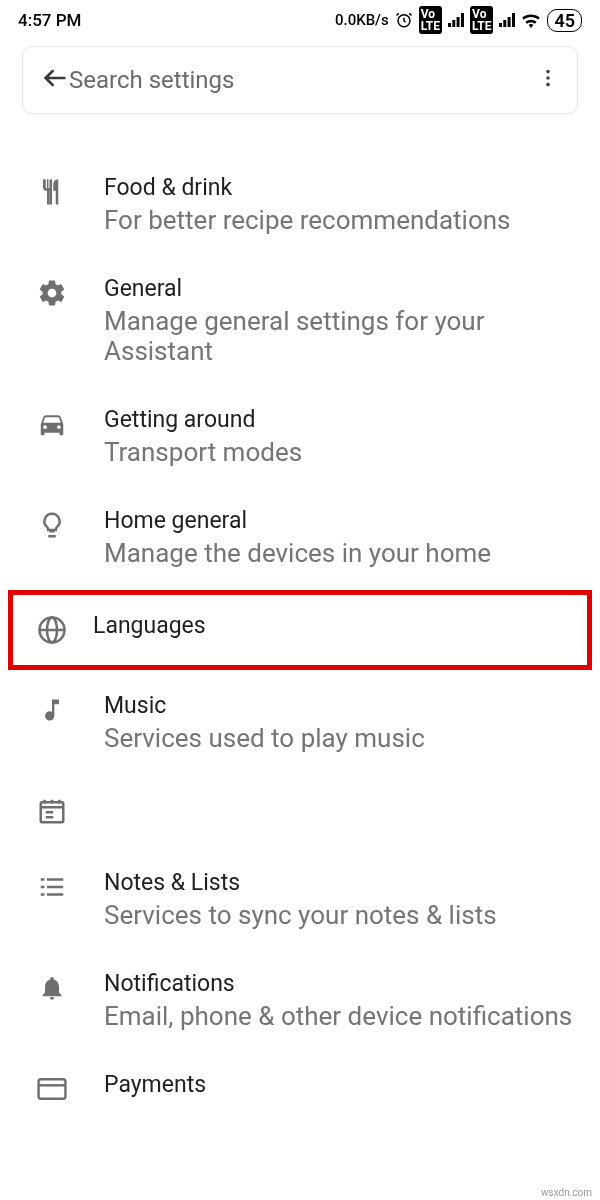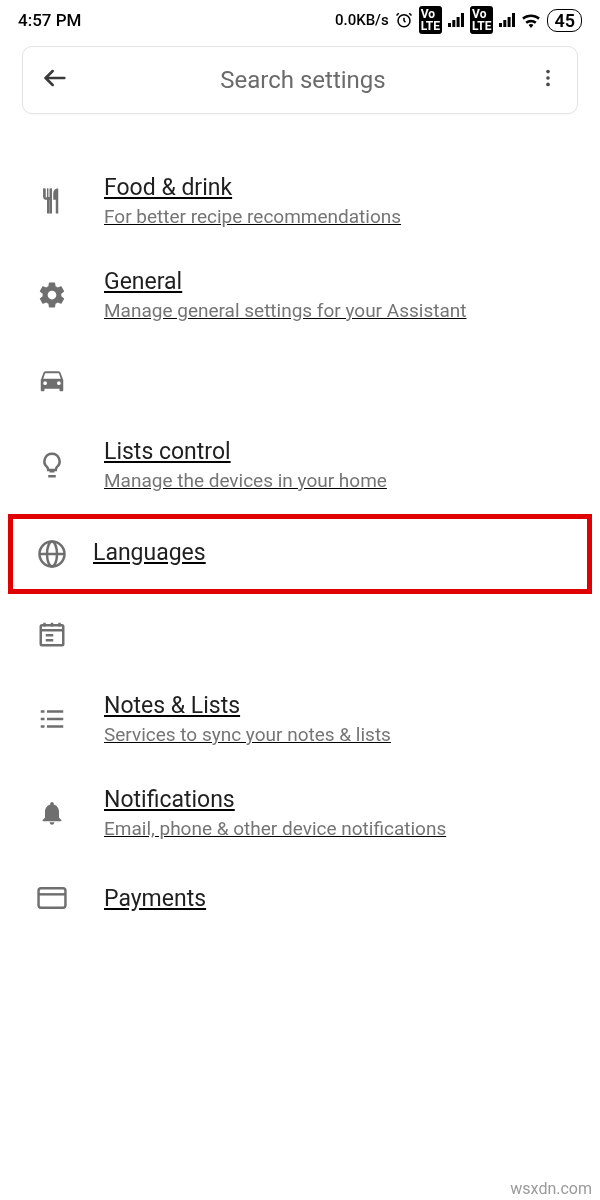--- a/index.html
+++ b/index.html
@@ -49,73 +49,70 @@
       border-radius: 10px;
       height: 68px;
       display: flex;
       align-items: center;
       padding: 0 18px;
       box-shadow: 0 1px 2px rgba(0,0,0,0.04);
     }
     .search-card .back { flex: 0 0 auto; }
     .search-card .ph {
       flex: 1;
-      text-align: center;
       color: #6b6b6b;
       font-size: 24px;
     }
     .search-card .more { flex: 0 0 auto; }
     .list {
       padding-top: 40px;
     }
     .item {
       display: flex;
-      align-items: center;
       padding: 20px 12px 20px 34px;
       gap: 34px;
       position: relative;
-      text-decoration: underline;
     }
     .item .icon {
       width: 36px;
       height: 36px;
       flex: 0 0 36px;
       display: flex;
       align-items: center;
       justify-content: center;
       color: #6f6f6f;
     }
     .item .text .title {
       font-size: 23px;
       color: #1f1f1f;
       font-weight: 400;
       margin-bottom: 4px;
     }
     .item .text .sub {
-      font-size: 19px;
+      font-size: 26px;
       color: #757575;
     }
     .highlight {
       position: absolute;
       border: 5px solid #e00000;
       left: 8px;
       right: 8px;
       top: 2px;
       bottom: 2px;
       pointer-events: none;
     }
     .payments-item {
       padding-bottom: 6px;
     }
     .payments-item .text .title { margin-bottom: 0; }
     .watermark {
       position: absolute;
       bottom: 2px;
       right: 8px;
-      font-size: 16px;
+      font-size: 10px;
       color: #9a9a9a;
     }
   </style>
 </head>
 <body>
 
 <div class="status-bar">
   <span>4:57 PM</span>
   <div class="status-right">
     <span>0.0KB/s</span>
@@ -182,48 +179,63 @@
       <div class="sub">Manage general settings for your Assistant</div>
     </div>
   </div>
 
   <div class="item">
     <span class="icon">
       <svg width="30" height="30" viewBox="0 0 24 24" fill="#6f6f6f">
           <path d="M18.9 6.4C18.7 5.6 18 5 17.1 5H6.9c-.9 0-1.6.6-1.8 1.4L3 12v8c0 .6.4 1 1 1h1c.6 0 1-.4 1-1v-1h12v1c0 .6.4 1 1 1h1c.6 0 1-.4 1-1v-8l-2.1-5.6zM6.5 16c-.8 0-1.5-.7-1.5-1.5S5.7 13 6.5 13 8 13.7 8 14.5 7.3 16 6.5 16zm11 0c-.8 0-1.5-.7-1.5-1.5s.7-1.5 1.5-1.5 1.5.7 1.5 1.5-.7 1.5-1.5 1.5zM5 11l1.5-4.5h11L19 11H5z"></path>
         </svg>
     </span>
+    <div class="text">
+      <div class="title">Getting around</div>
+      <div class="sub">Transport modes</div>
+    </div>
   </div>
 
   <div class="item">
     <span class="icon">
       <svg width="30" height="30" viewBox="0 0 24 24" fill="none" stroke="#6f6f6f" stroke-width="2">
           <path d="M9 21h6M10 17h4M12 3a6 6 0 00-4 10.5c.5.6 1 1.3 1 2.5h6c0-1.2.5-1.9 1-2.5A6 6 0 0012 3z"></path>
         </svg>
     </span>
     <div class="text">
-      <div class="title">Lists control</div>
+      <div class="title">Home general</div>
       <div class="sub">Manage the devices in your home</div>
     </div>
   </div>
 
   <div class="item" style="padding-top:24px;padding-bottom:24px;gap:23px;">
     <div class="highlight"></div>
     <span class="icon">
       <svg width="30" height="30" viewBox="0 0 24 24" fill="none" stroke="#6f6f6f" stroke-width="2">
           <circle cx="12" cy="12" r="10"></circle>
           <ellipse cx="12" cy="12" rx="4" ry="10"></ellipse>
           <line x1="2" y1="12" x2="22" y2="12"></line>
         </svg>
     </span>
     <div class="text">
       <div class="title">Languages</div>
     </div>
   </div>
 
+  <div class="item">
+    <span class="icon">
+      <svg width="28" height="28" viewBox="0 0 24 24" fill="#6f6f6f">
+          <path d="M12 3v10.55A4 4 0 1014 17V7h4V3h-6z"></path>
+        </svg>
+    </span>
+    <div class="text">
+      <div class="title">Music</div>
+      <div class="sub">Services used to play music</div>
+    </div>
+  </div>
 
   <div class="item">
     <span class="icon">
       <svg width="30" height="30" viewBox="0 0 24 24" fill="none" stroke="#6f6f6f" stroke-width="2">
           <rect x="3" y="5" width="18" height="16" rx="1"></rect>
           <line x1="3" y1="9" x2="21" y2="9"></line>
           <line x1="7" y1="13" x2="13" y2="13"></line>
           <line x1="7" y1="17" x2="13" y2="17"></line>
           <line x1="6" y1="3" x2="6" y2="6"></line>
           <line x1="12" y1="3" x2="12" y2="6"></line>

